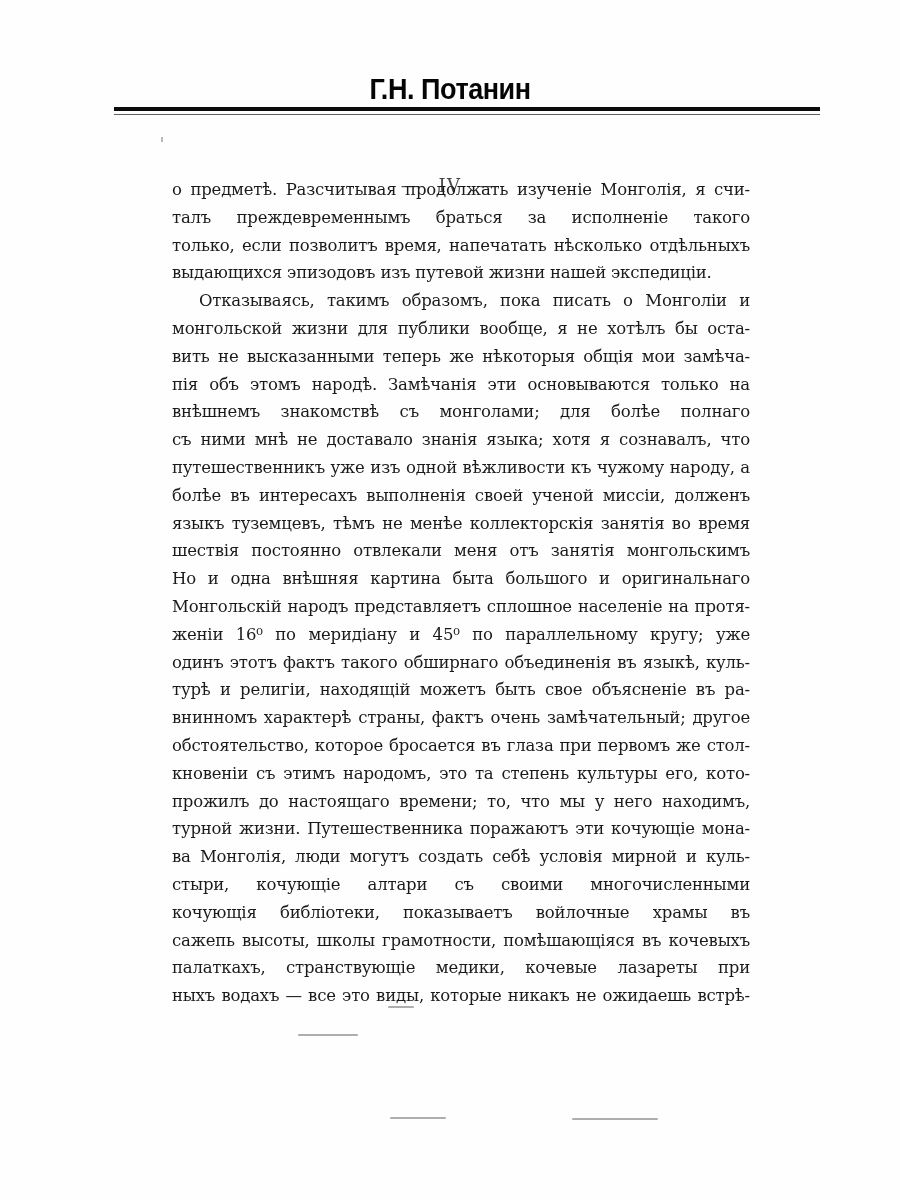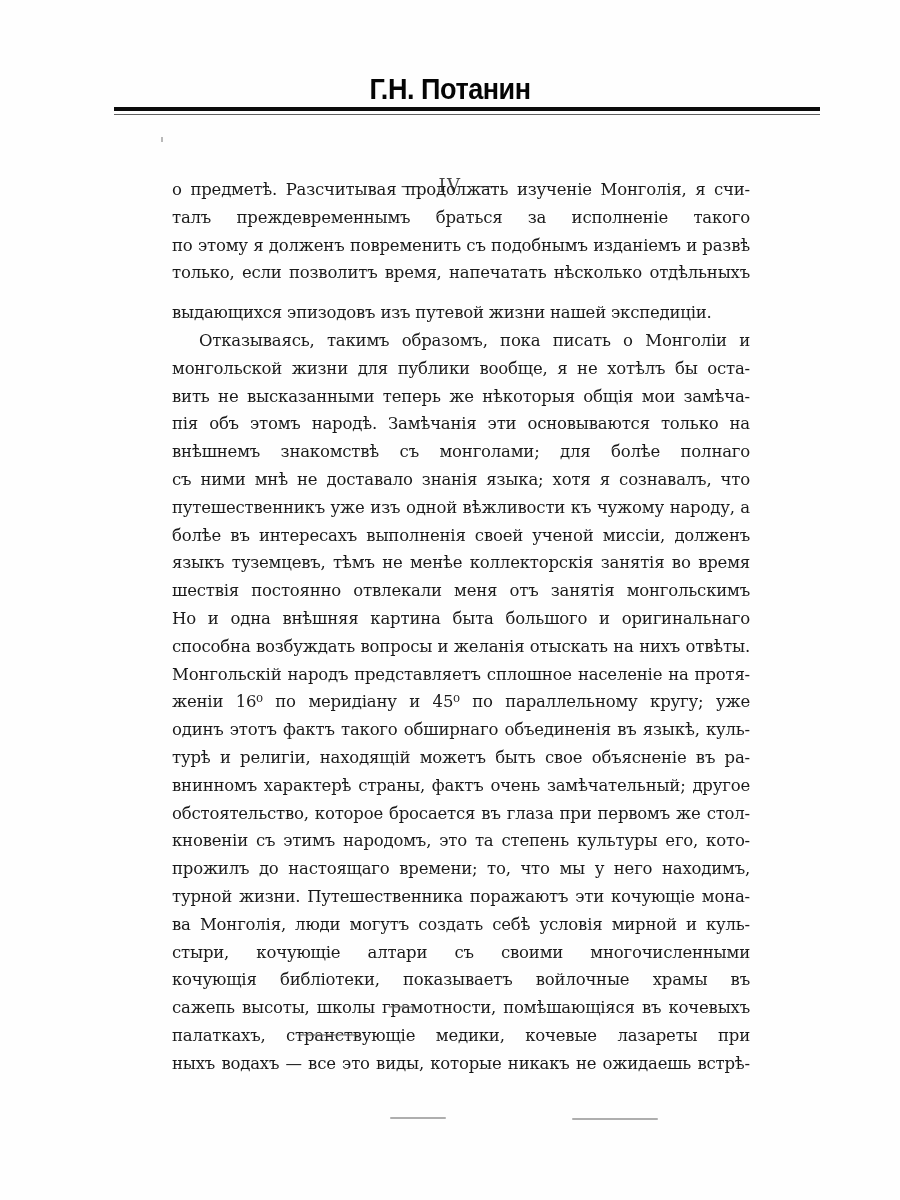--- a/index.html
+++ b/index.html
@@ -55,21 +55,21 @@
   .line {
     font-size: 16.5px;
     letter-spacing: -0.2px;
     line-height: 27.8px;
     height: 27.8px;
     overflow: hidden;
     text-align: justify;
     text-align-last: justify;
     white-space: normal;
   }
-  .line.flush { text-align-last: left; margin-top: 12px; }
+  .line.flush { text-align-last: left; }
   .line.indent { text-indent: 27px; }
   .pencil-mark {
     position: absolute;
     height: 2px;
     background: #6b6b6b;
     opacity: 0.55;
     border-radius: 1px;
   }
   .speck {
     position: absolute;
@@ -84,35 +84,33 @@
 
 <div class="page">
 
   <div class="header-title">Г.Н. Потанин</div>
   <div class="header-rule"></div>
   <div class="page-number">— IV —</div>
 
   <div class="text-block">
     <div class="line">о предметѣ. Разсчитывая продолжать изученіе Монголія, я счи-</div>
     <div class="line">талъ преждевременнымъ браться за исполненіе такого предпріятія;</div>
-    <div class="line">по этому я долженъ повременить съ подобнымъ изданіемъ и развѣ</div>
     <div class="line">только, если позволитъ время, напечатать нѣсколько отдѣльныхъ</div>
     <div class="line flush">выдающихся эпизодовъ изъ путевой жизни нашей экспедиціи.</div>
     <div class="line indent">Отказываясь, такимъ образомъ, пока писать о Монголіи и</div>
     <div class="line">монгольской жизни для публики вообще, я не хотѣлъ бы оста-</div>
     <div class="line">вить не высказанными теперь же нѣкоторыя общія мои замѣча-</div>
     <div class="line">пія объ этомъ народѣ. Замѣчанія эти основываются только на</div>
     <div class="line">внѣшнемъ знакомствѣ съ монголами; для болѣе полнаго знакомства</div>
     <div class="line">съ ними мнѣ не доставало знанія языка; хотя я сознавалъ, что</div>
     <div class="line">путешественникъ уже изъ одной вѣжливости къ чужому народу, а тѣмъ</div>
     <div class="line">болѣе въ интересахъ выполненія своей ученой миссіи, долженъ изучать</div>
     <div class="line">языкъ туземцевъ, тѣмъ не менѣе коллекторскія занятія во время путе-</div>
     <div class="line">шествія постоянно отвлекали меня отъ занятія монгольскимъ языкомъ.</div>
     <div class="line">Но и одна внѣшняя картина быта большого и оригинальнаго народа</div>
-    <div class="line">способна возбуждать вопросы и желанія отыскать на нихъ отвѣты.</div>
     <div class="line">Монгольскій народъ представляетъ сплошное населеніе на протя-</div>
     <div class="line">женіи 16⁰ по меридіану и 45⁰ по параллельному кругу; уже</div>
     <div class="line">одинъ этотъ фактъ такого обширнаго объединенія въ языкѣ, куль-</div>
     <div class="line">турѣ и религіи, находящій можетъ быть свое объясненіе въ ра-</div>
     <div class="line">внинномъ характерѣ страны, фактъ очень замѣчательный; другое</div>
     <div class="line">обстоятельство, которое бросается въ глаза при первомъ же стол-</div>
     <div class="line">кновеніи съ этимъ народомъ, это та степень культуры его, кото-</div>
     <div class="line">прожилъ до настоящаго времени; то, что мы у него находимъ,</div>
     <div class="line">турной жизни. Путешественника поражаютъ эти кочующіе мона-</div>
     <div class="line">ва Монголія, люди могутъ создать себѣ условія мирной и куль-</div>

